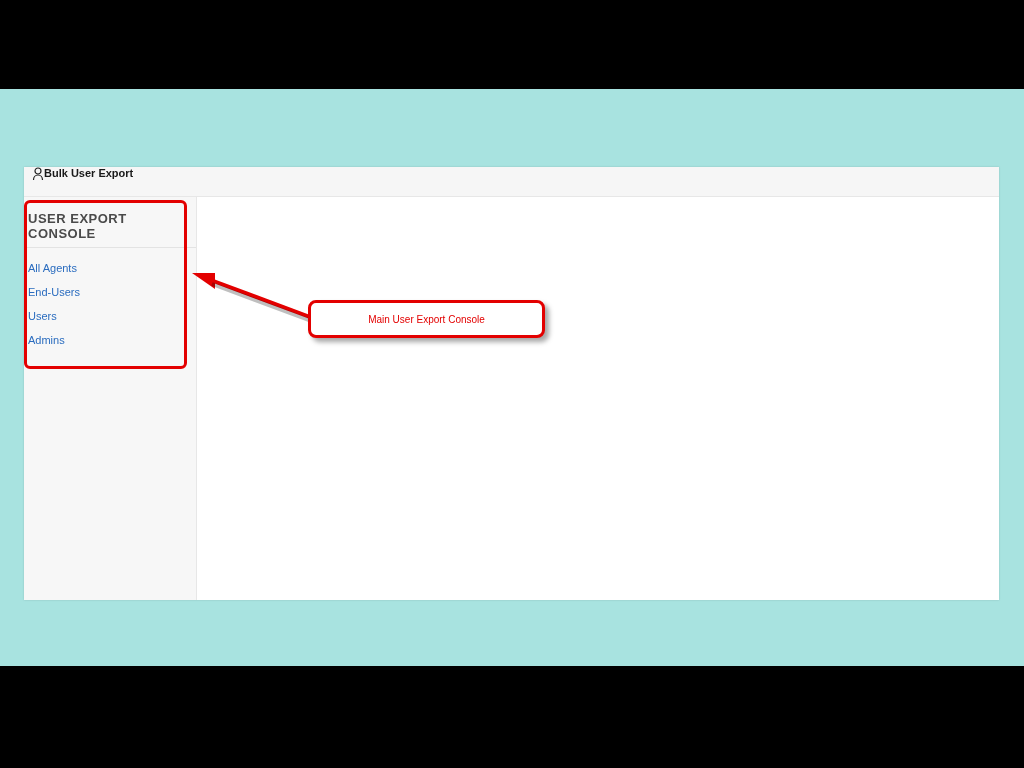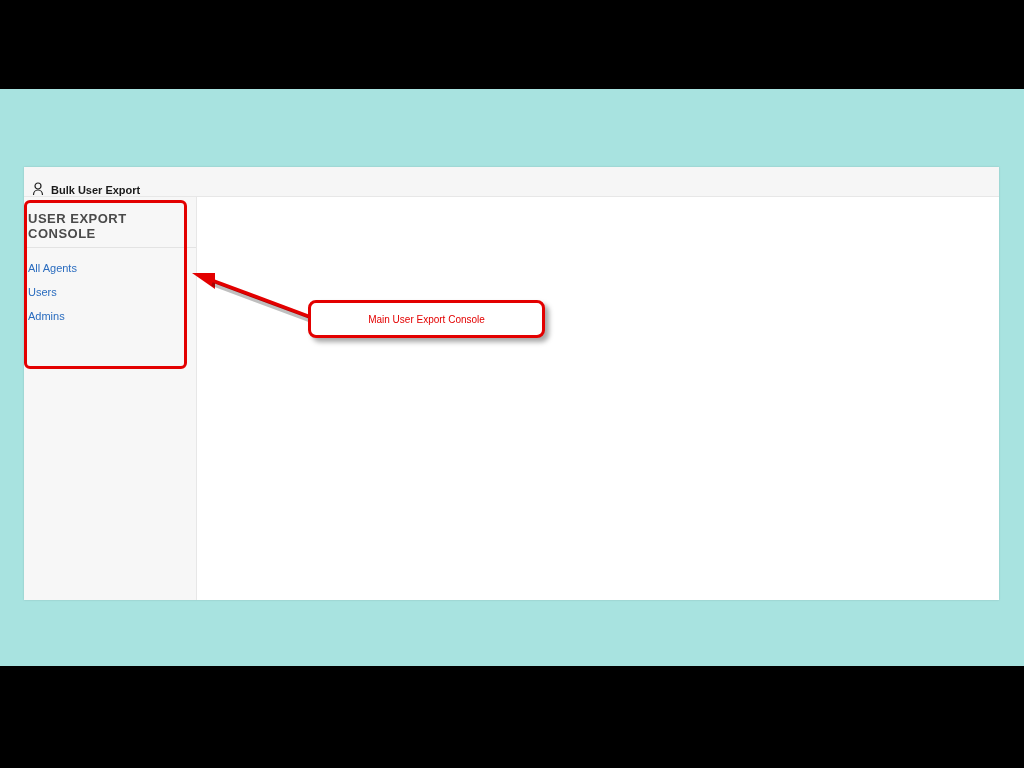--- a/index.html
+++ b/index.html
@@ -24,23 +24,22 @@
     width: 975px;
     height: 433px;
     background: #ffffff;
     box-shadow: 0 0 2px rgba(0,0,0,.15);
   }
   .header-bar {
     height: 30px;
     background: #f6f6f6;
     border-bottom: 1px solid #e7e7e7;
     display: flex;
-    align-items: flex-end;
+    align-items: flex-start;
     padding-left: 8px;
-    gap: 7px;
   }
   .header-title {
     font-size: 11px;
     font-weight: 600;
     color: #1a1a1a;
   }
   .user-icon {
     width: 12px;
     height: 14px;
     display: inline-flex;
@@ -124,20 +123,21 @@
         </svg>
       </span>
       <span class="header-title">Bulk User Export</span>
     </div>
 
     <div class="body-row">
 
       <div class="sidebar">
         <div class="sidebar-heading">USER EXPORT CONSOLE</div>
         <a class="sidebar-link">All Agents</a>
+        <a class="sidebar-link">End-Users</a>
         <a class="sidebar-link">Users</a>
         <a class="sidebar-link">Admins</a>
       </div>
 
       <div class="main-pane"></div>
 
     </div>
 
     <div class="anno-box-sidebar"></div>
 

